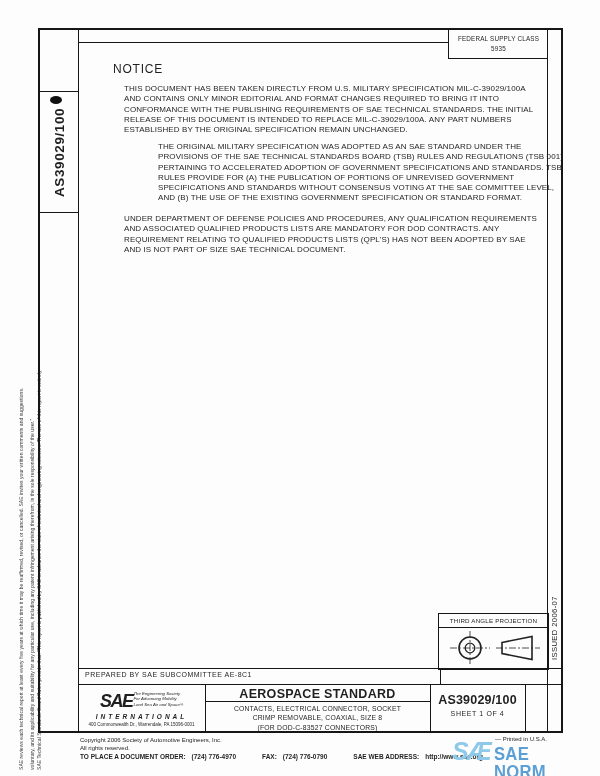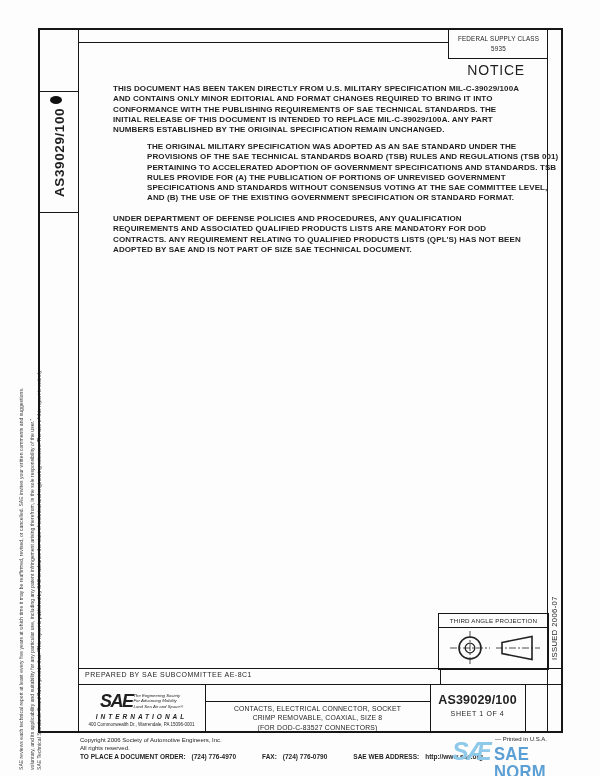--- a/index.html
+++ b/index.html
@@ -22,24 +22,24 @@
          line-height:1.55; padding-top:4px; letter-spacing:0.2px; }
 
   .as-cell { left:40px; top:91px; width:38px; height:120px;
              border-top:1px solid #161616; border-bottom:1px solid #161616; }
   .as-text { width:100%; height:100%; display:flex; align-items:center; justify-content:center;
              writing-mode:vertical-rl; transform:rotate(180deg);
              font-weight:bold; font-size:13.5px; letter-spacing:0.6px; }
   .hole { left:50px; top:96px; width:12px; height:8px; background:#101010; border-radius:50%; }
 
   
-  .notice-title { left:113px; top:62px; width:412px; text-align:right;
-                  font-size:14px; letter-spacing:0.8px; }
-  .para { left:113px; width:413px; font-size:8px; line-height:10.3px;
-          letter-spacing:0.1px; text-align:left;font-weight:bold; }
+  .notice-title { left:113px; top:62px; width:412px; text-align:left;
+                  font-size:12px; letter-spacing:0.8px; }
+  .para { left:124px; width:413px; font-size:8px; line-height:10.3px;
+          letter-spacing:0.1px; text-align:left; }
   .p1 { top:84px; }  .p2 { top:142px;margin-left:34px; }  .p3 { top:214px; }
 
   
   .tap { left:438px; top:613px; width:109px; height:55px; border:1px solid #161616; }
   .tap-header { height:13px; border-bottom:1px solid #161616; text-align:center;
                 font-size:6.2px; line-height:13px; letter-spacing:0.2px; }
   .tap-sym { display:block; margin:0 auto; }
 
   .issued { left:546px; top:586px; width:17px; height:84px;
             writing-mode:vertical-rl; transform:rotate(180deg);
@@ -59,21 +59,21 @@
   .tb-head  { left:205px; top:687px; width:225px; text-align:center;
               font-size:12.5px; font-weight:bold; letter-spacing:0.3px; }
   .tb-titles{ left:205px; top:704px; width:225px; text-align:center;
               font-size:6.8px; line-height:9.4px; letter-spacing:0.2px; }
   .tb-num   { left:430px; top:693px; width:95px; text-align:center; }
   .tb-num-main  { font-size:12.5px; font-weight:bold; letter-spacing:0.2px; }
   .tb-num-sheet { font-size:7px; margin-top:3px; letter-spacing:0.6px; }
 
   .logo { left:78px; top:684px; width:127px; height:49px; display:flex;
           flex-direction:column; align-items:center; justify-content:center; }
-  .logo-row { display:flex; align-items:center; gap:1px; }
+  .logo-row { display:flex; align-items:flex-start; gap:1px; }
   .logo-sae { font-size:18px; font-weight:900; font-style:italic; letter-spacing:-1.5px; }
   .logo-tag { font-size:4.3px; line-height:1.3; font-style:italic; }
   .logo-intl{ font-size:6.5px; font-weight:bold; font-style:italic;
               letter-spacing:3px; margin-top:1px; }
   .logo-addr{ font-size:4.5px; margin-top:2px; }
 
   
   .copyright { left:80px; top:736px; font-size:6px; line-height:1.4; }
   .order { left:80px; top:753px; font-size:6.5px; font-weight:bold; display:flex; }
   .order span { margin-right:6px; }
@@ -157,20 +157,21 @@
       <span class="logo-tag">
         <div>The Engineering Society</div>
         <div>For Advancing Mobility</div>
         <div>Land Sea Air and Space®</div>
       </span>
     </div>
     <div class="logo-intl">INTERNATIONAL</div>
     <div class="logo-addr">400 Commonwealth Dr., Warrendale, PA 15096-0001</div>
   </div>
 
+  <div class="abs tb-head">AEROSPACE STANDARD</div>
   <div class="abs tb-titles">
     <div>CONTACTS, ELECTRICAL CONNECTOR, SOCKET</div>
     <div>CRIMP REMOVABLE, COAXIAL, SIZE 8</div>
     <div>(FOR DOD-C-83527 CONNECTORS)</div>
   </div>
   <div class="abs tb-num">
     <div class="tb-num-main">AS39029/100</div>
     <div class="tb-num-sheet">SHEET 1 OF 4</div>
   </div>
 

